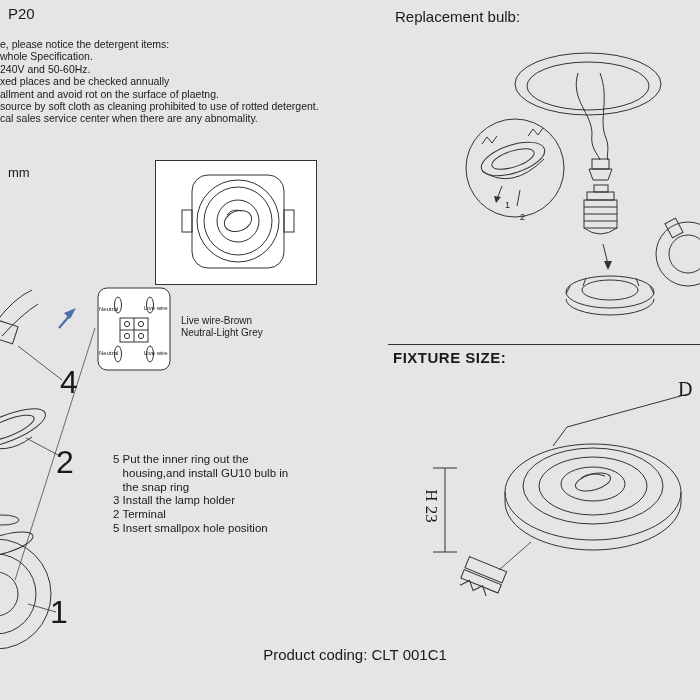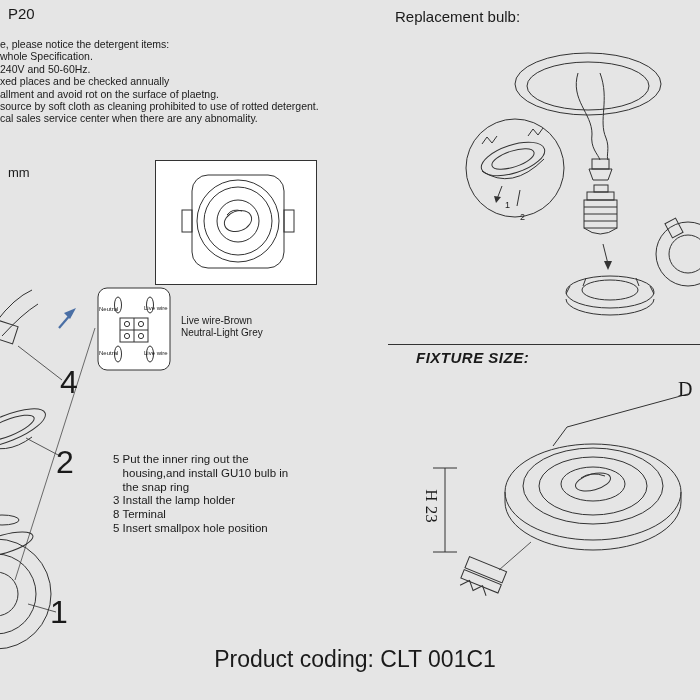--- a/index.html
+++ b/index.html
@@ -96,21 +96,21 @@
 
   <div class="abs t callout" style="left:60px;top:366px;">4</div>
   <div class="abs t callout" style="left:56px;top:446px;">2</div>
   <div class="abs t callout" style="left:50px;top:596px;">1</div>
 
   <div class="abs steps" style="left:113px;top:453px;width:210px;">
     <div class="pre">5 Put the inner ring out the</div>
     <div class="pre">   housing,and install GU10 bulb in</div>
     <div class="pre">   the snap ring</div>
     <div class="pre">3 Install the lamp holder</div>
-    <div class="pre">8 Terminal</div>
+    <div class="pre">2 Terminal</div>
     <div class="pre">5 Insert smallpox hole position</div>
   </div>
 
   <div class="abs t" style="left:395px;top:8px;font-size:15px;">Replacement bulb:</div>
 
   <svg class="abs" style="left:440px;top:28px;" width="260" height="315" viewBox="0 0 260 315">
 
     <ellipse cx="148" cy="56" rx="73" ry="31" fill="none" stroke="#333"></ellipse>
     <ellipse cx="148" cy="58" rx="61" ry="24" fill="none" stroke="#333"></ellipse>
 
@@ -152,21 +152,21 @@
     <circle cx="248" cy="226" r="32" fill="none" stroke="#333"></circle>
     <circle cx="248" cy="226" r="19" fill="none" stroke="#333"></circle>
     <rect x="228" y="192" width="12" height="16" transform="rotate(-28 234 200)" fill="none" stroke="#333"></rect>
   </svg>
 
   <div class="abs t" style="left:505px;top:200px;font-size:9px;">1</div>
   <div class="abs t" style="left:520px;top:212px;font-size:9px;">2</div>
 
   <div class="abs divider" style="left:388px;top:344px;width:312px;"></div>
 
-  <div class="abs t" style="left:416px;top:349px;font-size:15px;font-weight:600;letter-spacing:0.5px;font-style:italic;">FIXTURE SIZE:</div>
+  <div class="abs t" style="left:393px;top:349px;font-size:15px;font-weight:600;letter-spacing:0.5px;">FIXTURE SIZE:</div>
 
   <svg class="abs" style="left:415px;top:372px;" width="285" height="238" viewBox="0 0 285 238">
 
     <polyline points="138,74 152,55 273,22" fill="none" stroke="#333"></polyline>
 
     <ellipse cx="178" cy="120" rx="88" ry="48" fill="none" stroke="#333"></ellipse>
     <path d="M90 120 a88 48 0 0 0 176 0" transform="translate(0 10)" fill="none" stroke="#333"></path>
     <line x1="90" y1="120" x2="90" y2="130" stroke="#333"></line>
     <line x1="266" y1="120" x2="266" y2="130" stroke="#333"></line>
     <ellipse cx="178" cy="114" rx="70" ry="38" fill="none" stroke="#333"></ellipse>
@@ -183,15 +183,15 @@
     <line x1="84" y1="198" x2="116" y2="170" stroke="#333" stroke-width="0.8"></line>
 
     <line x1="30" y1="96" x2="30" y2="180" stroke="#333"></line>
     <line x1="18" y1="96" x2="42" y2="96" stroke="#333"></line>
     <line x1="18" y1="180" x2="42" y2="180" stroke="#333"></line>
   </svg>
 
   <div class="abs t serif" style="left:678px;top:378px;font-size:20px;">D</div>
   <div class="abs t serif" style="left:403px;top:496px;width:56px;text-align:center;font-size:17px;transform:rotate(90deg);">H 23</div>
 
-  <div class="abs t" style="left:155px;top:646px;width:400px;text-align:center;font-size:23px;">Product coding: CLT 001C1</div>
+  <div class="abs t" style="left:155px;top:646px;width:400px;text-align:center;font-size:15px;">Product coding: CLT 001C1</div>
 
 </div>
 
 </body></html>

